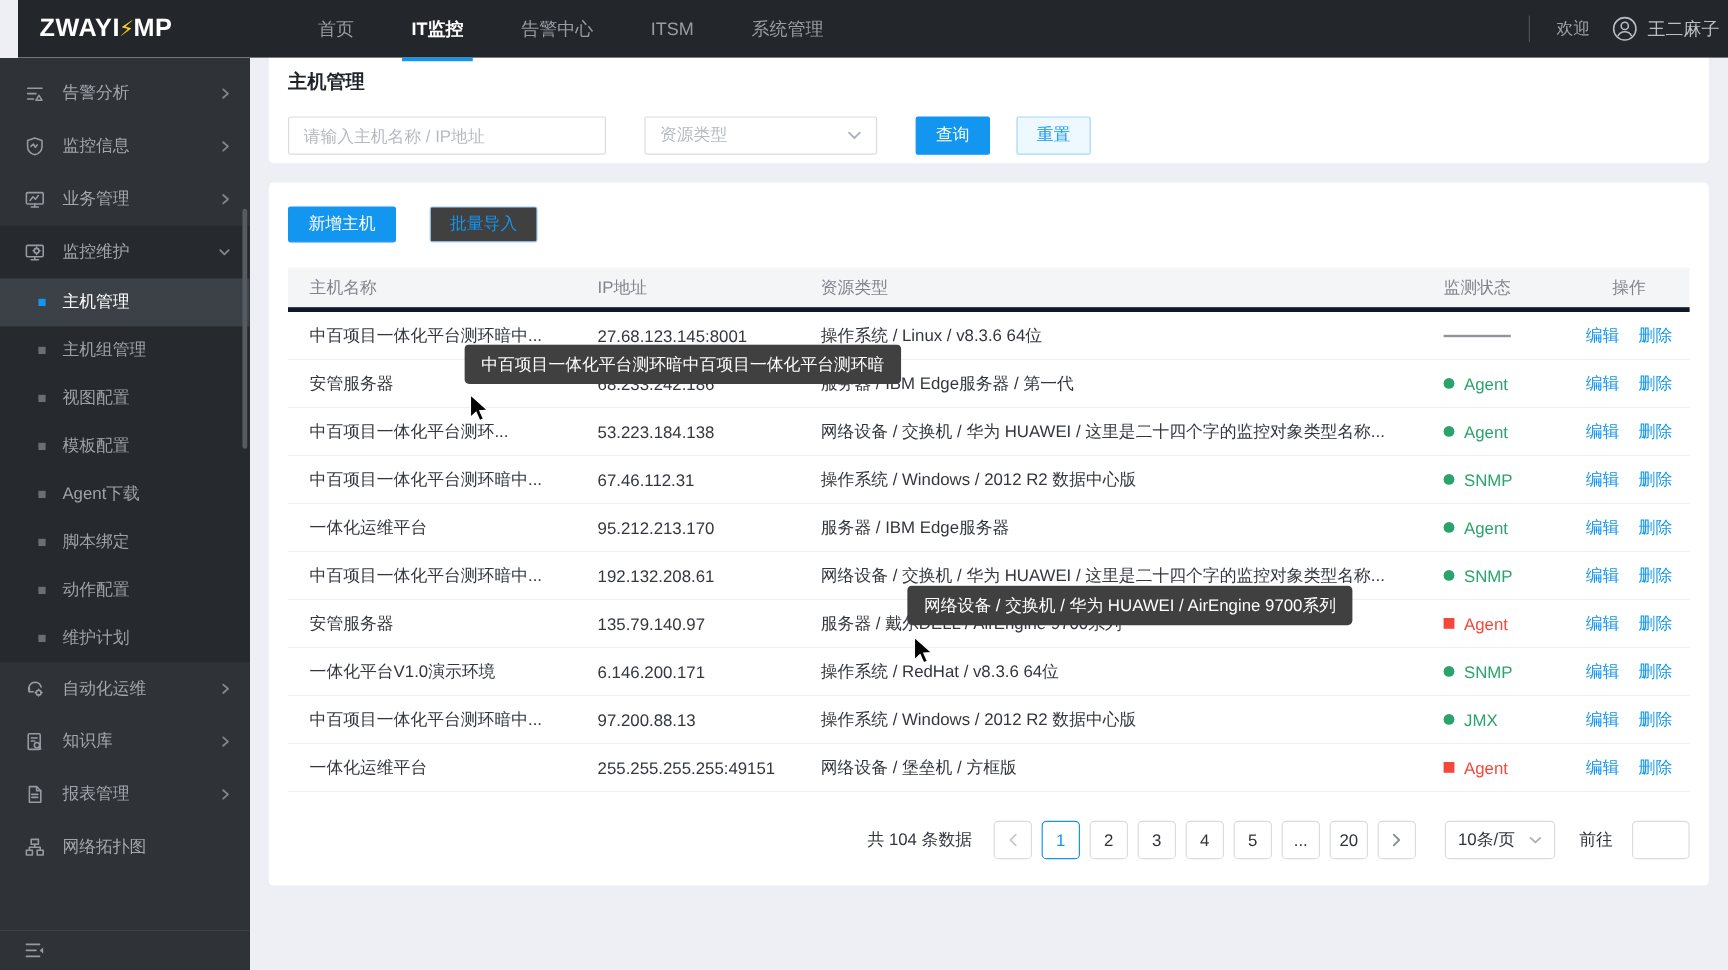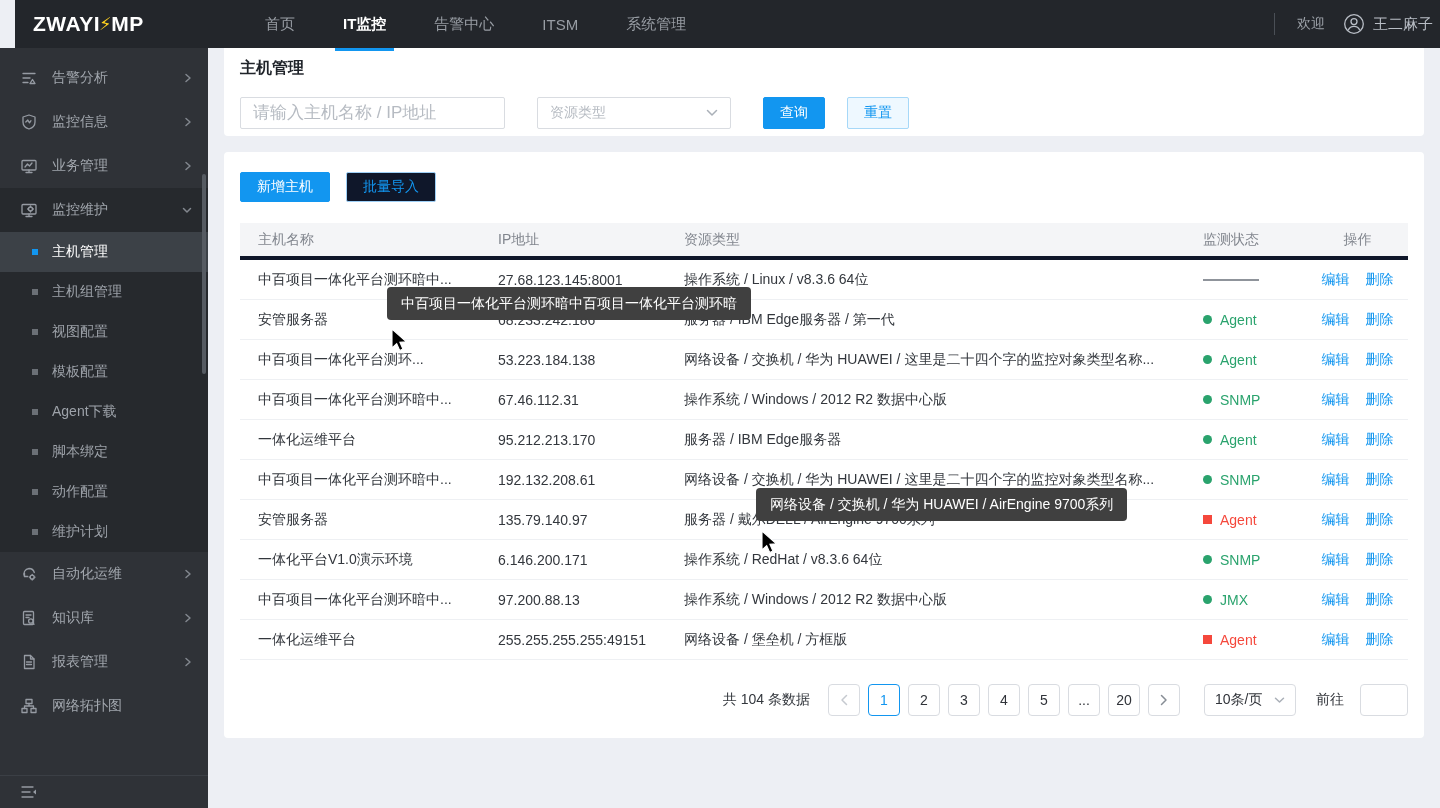--- a/index.html
+++ b/index.html
@@ -49,35 +49,35 @@
   .breadcrumb { font-size:14px; height:28px; display:flex; align-items:center; gap:8px; }
   .bc-parent { color:#8a9099; cursor:pointer; }
   .bc-sep { color:#b0b5bc; }
   .bc-current { color:#2e3238; }
 
   .card { background:#fff; border-radius:4px; }
   .search-card { margin-top:2px; padding:14px 16px 16px 16px; height:92px; }
   .card-title { font-size:16px; font-weight:700; color:#1f2329; }
   .search-row { display:flex; align-items:center; margin-top:18px; }
   .text-input { width:265px; height:32px; border:1px solid #d9dce1; border-radius:2px;
-    padding:0 12px; font-size:17px; color:#33373d; outline:none;
+    padding:0 12px; font-size:14px; color:#33373d; outline:none;
     font-family:"Liberation Sans","DejaVu Sans",sans-serif; }
   .text-input::placeholder { color:#b6bbc2; }
   .select { width:194px; height:32px; border:1px solid #d9dce1; border-radius:2px;
     margin-left:32px; display:flex; align-items:center; justify-content:space-between;
     padding:0 12px; font-size:14px; color:#b6bbc2; cursor:pointer; background:#fff; }
   .btn { height:32px; border-radius:2px; font-size:14px; padding:0 16px; cursor:pointer;
     border:1px solid transparent; font-family:inherit; }
   .btn-primary { background:#1296f0; color:#fff; border-color:#1296f0; margin-left:32px; }
   .btn-reset { background:#eef8ff; color:#1296f0; border-color:#a6d8f8; margin-left:22px; }
 
   .table-card { margin-top:16px; padding:20px 16px 16px 16px; min-height:586px; }
   .toolbar { display:flex; align-items:center; gap:16px; }
   .btn-add { height:30px; background:#1296f0; color:#fff; border:1px solid #1296f0; }
-  .btn-import { height:30px; background:#0f172a; color:#1296f0; border:1px solid #9ed0f7; }
+  .btn-import { height:30px; background:#404040; color:#1296f0; border:1px solid #9ed0f7;margin-left:12px; }
 
   .tbl { margin-top:21px; }
   .trow { display:grid; grid-template-columns:240px 186px 1fr 104px 101px;
     padding-left:18px; align-items:center; }
   .thead { background:#f4f5f7; height:37px; color:#80858d; font-size:14px;
     border-bottom:4px solid #0f172a; }
   .tbody-row { height:40px; border-bottom:1px solid #eef0f3; font-size:14px; color:#33373d; background:#fff; }
   .cell-name { white-space:nowrap; overflow:hidden; text-overflow:ellipsis; padding-right:14px; }
   .cell-res { white-space:nowrap; overflow:hidden; text-overflow:ellipsis; padding-right:14px; }
   .col-ops-h { text-align:center; }

